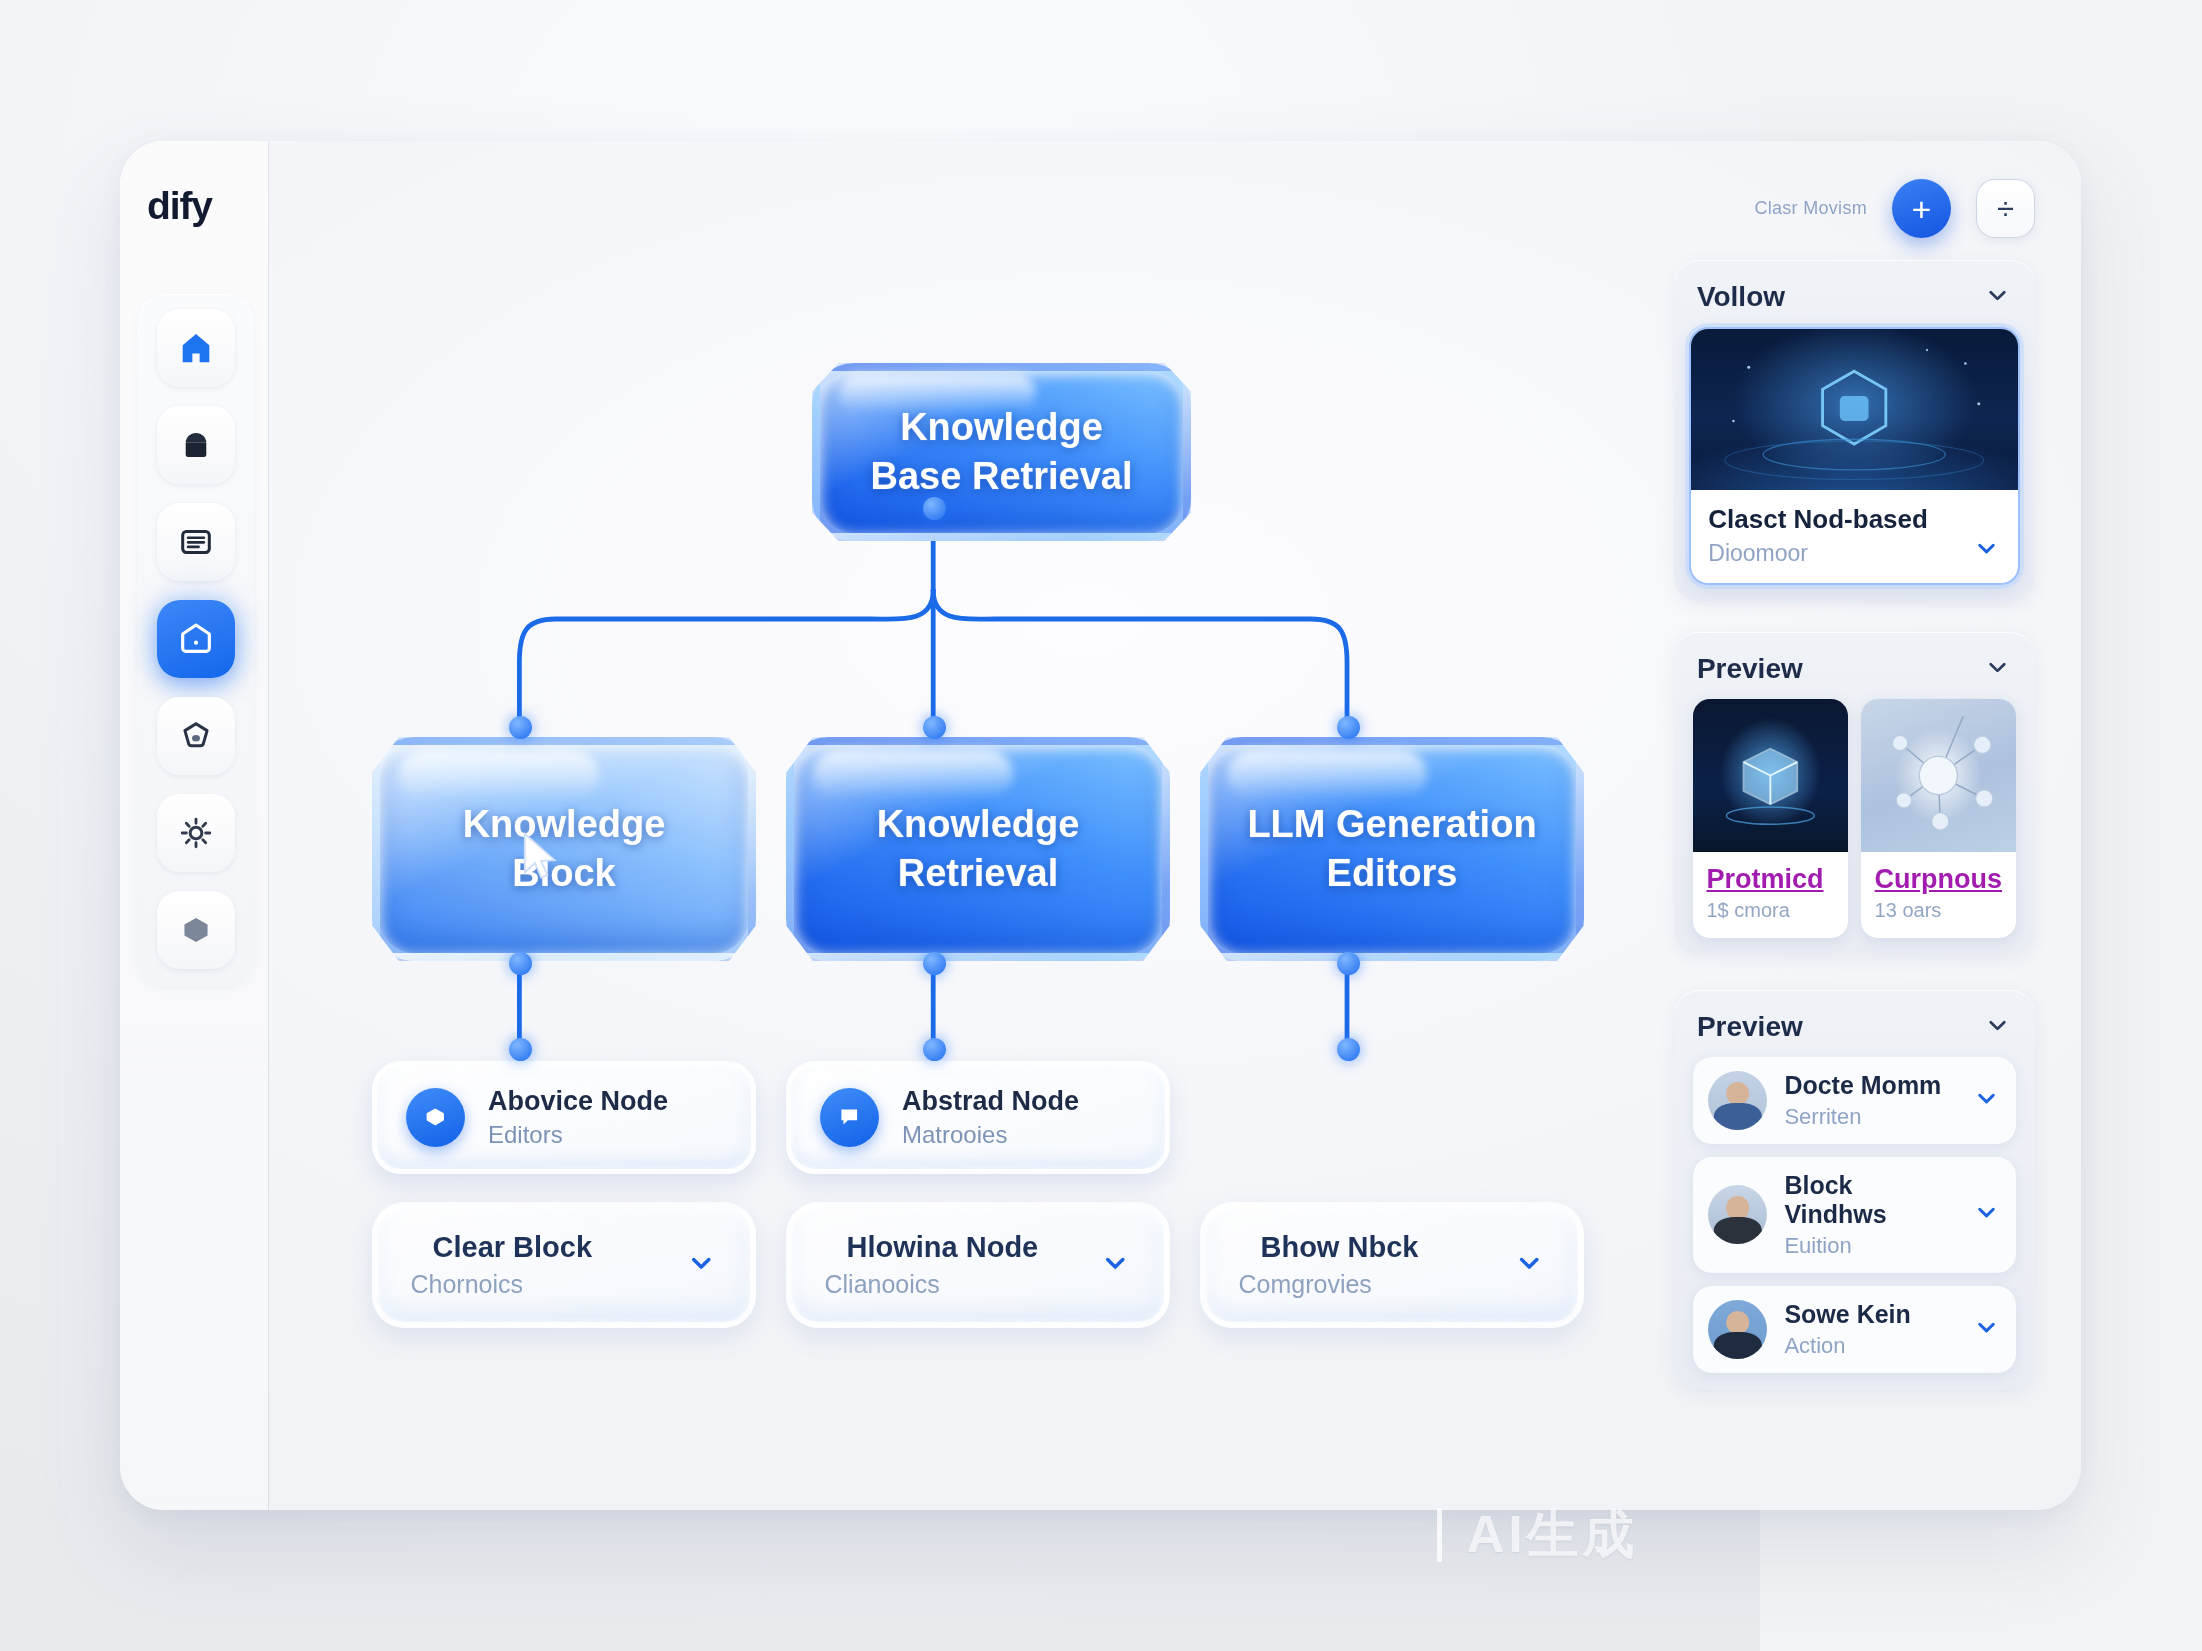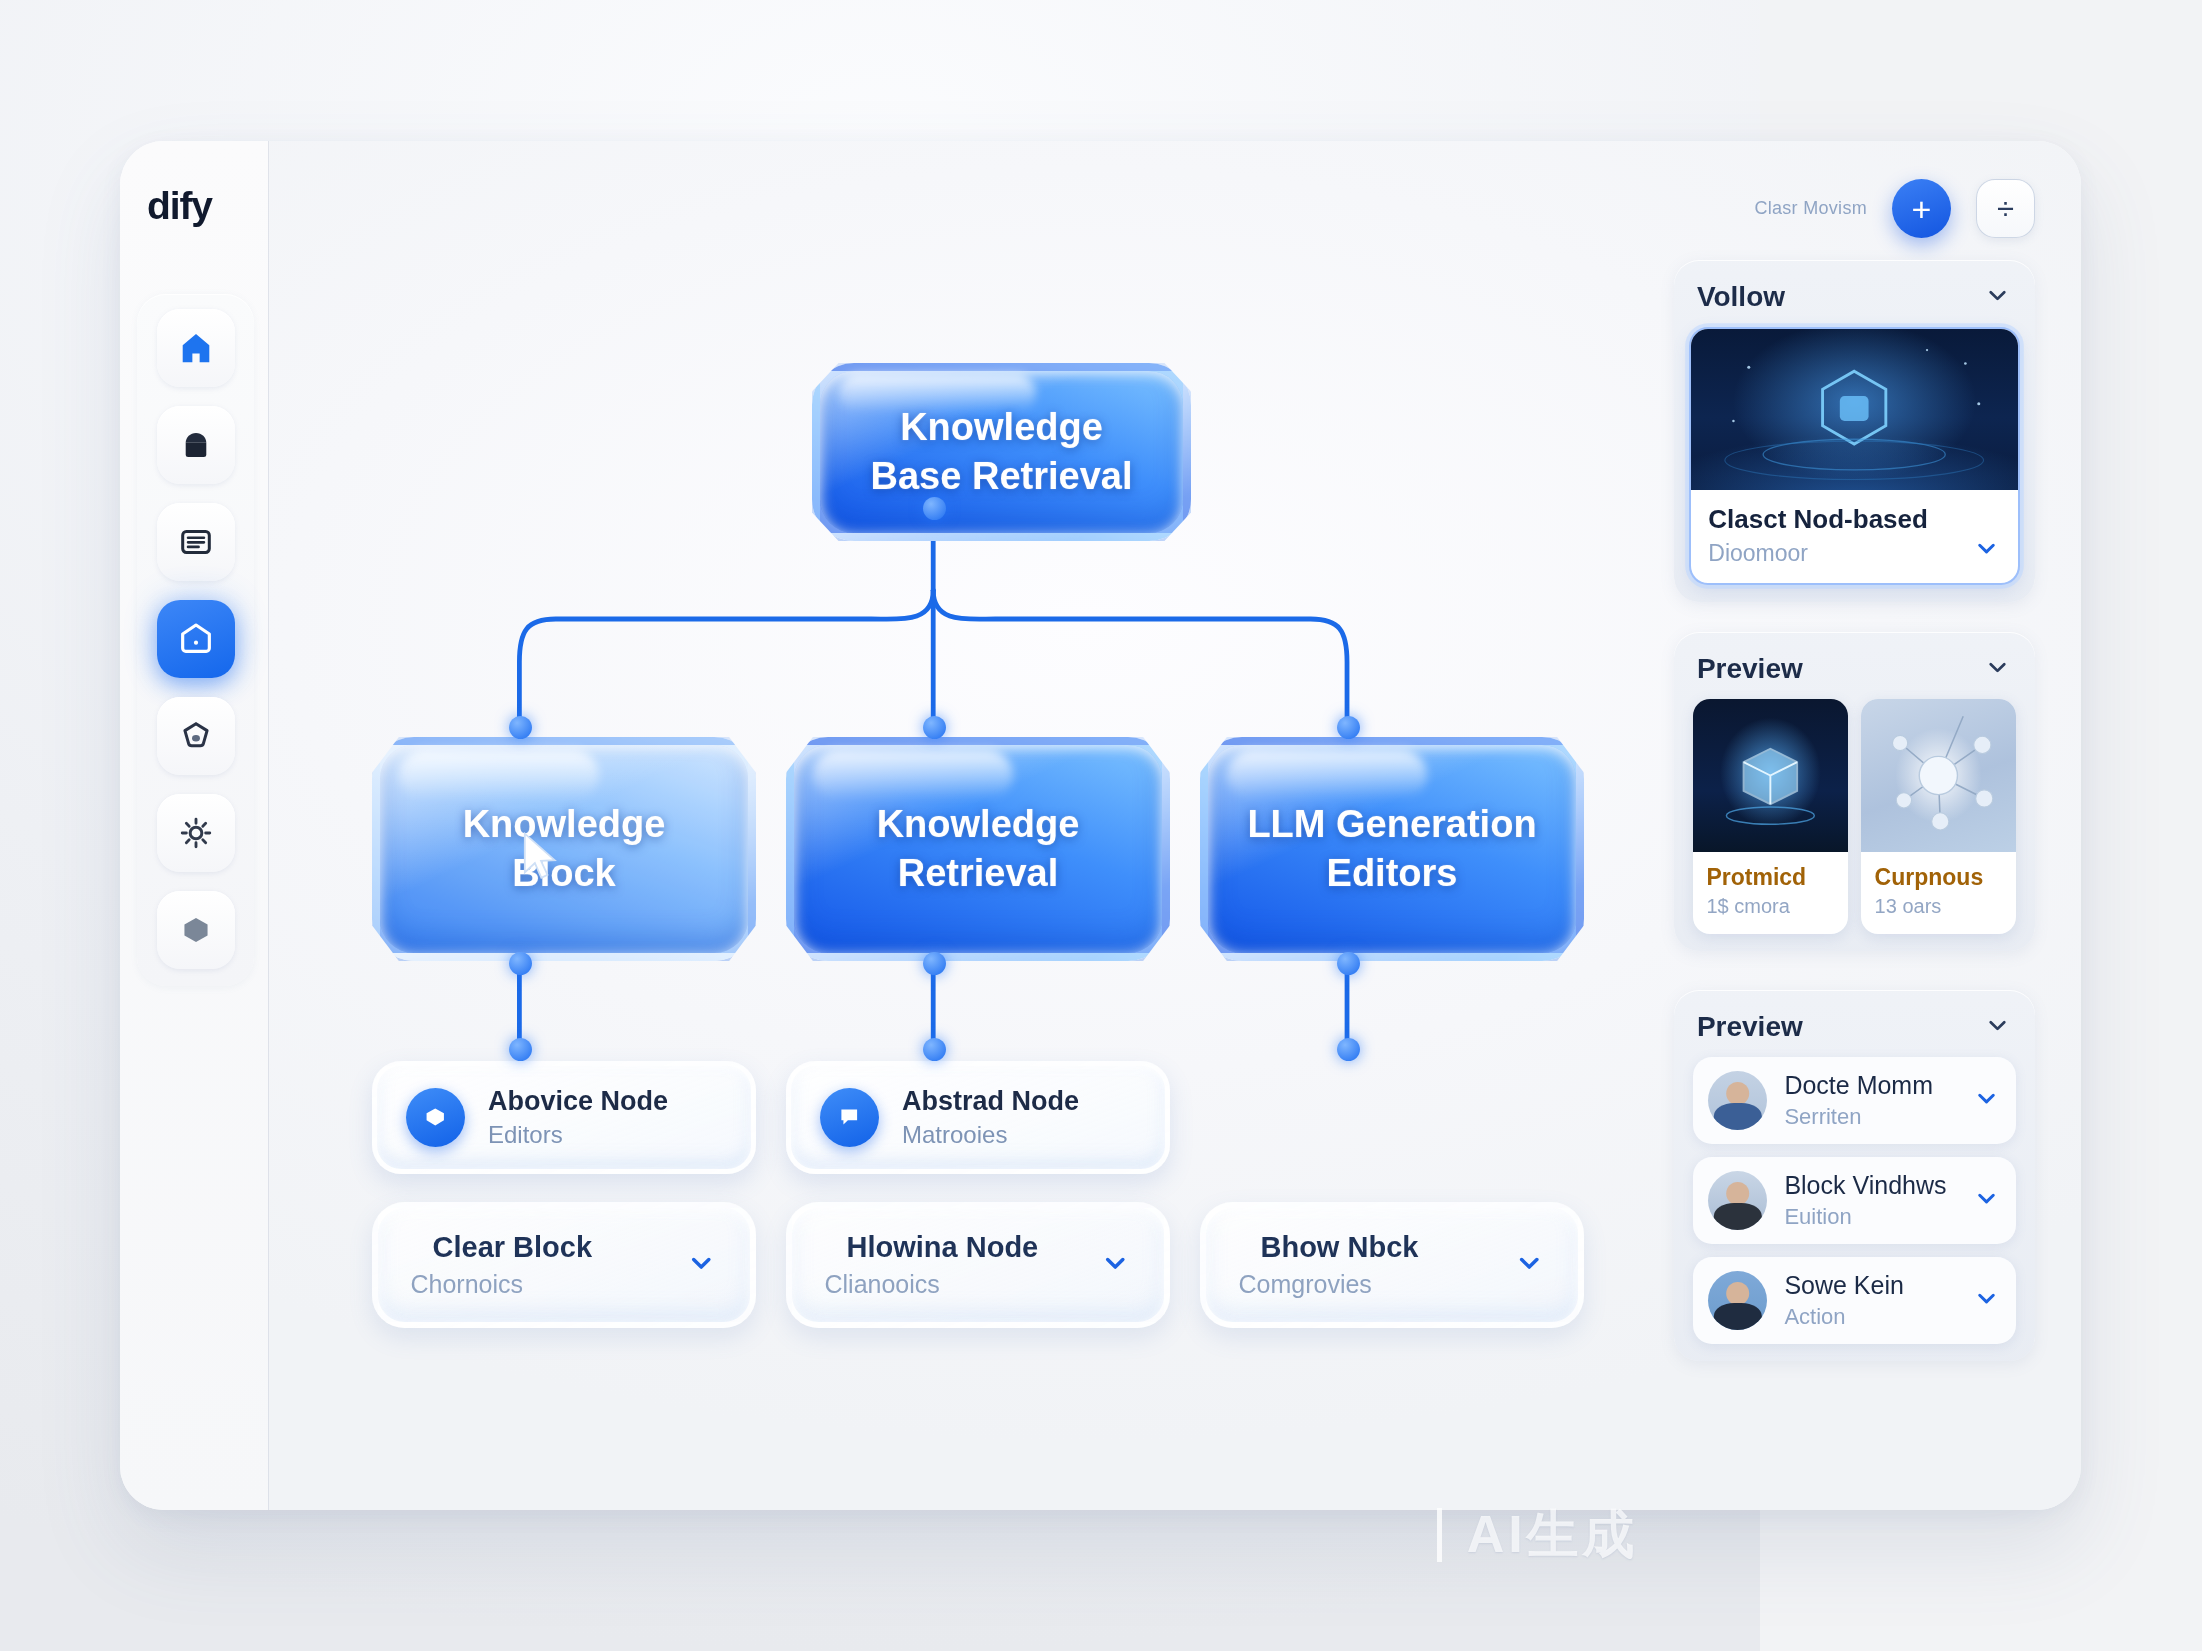--- a/index.html
+++ b/index.html
@@ -236,21 +236,21 @@
     background:
       radial-gradient(50% 55% at 50% 48%, rgba(90,180,255,.75) 0%, rgba(10,35,85,0) 65%),
       linear-gradient(180deg, #0a1730 0%, #0c2149 60%, #081629 100%);
   }
   .thumb .img.light {
     background:
       radial-gradient(45% 50% at 50% 50%, rgba(255,255,255,.95) 0%, rgba(200,218,240,0) 62%),
       linear-gradient(160deg, #c8d6e8 0%, #aec2dd 55%, #bcd0e6 100%);
   }
   .thumb .cap { padding: 11.5px 13.4px 15.3px; }
-  .thumb .c1 { font-size: 23px; font-weight: 600; color: #a16207; }
+  .thumb .c1 { font-size: 27px; font-weight: 600; color: #a21caf; text-decoration: underline; }
   .thumb .c2 { font-size: 20px; color: #93a6c4; margin-top: 4.8px; }
 
   .plist { display: flex; flex-direction: column; gap: 13.4px; padding: 0 3.8px; }
   .prow {
     display: flex; align-items: center; gap: 17px;
     padding: 13.4px 15.3px;
     border-radius: 19px; background: #fbfcfe;
     box-shadow: 0 2.9px 11.5px rgba(95,125,180,.12);
     cursor: pointer;
   }
@@ -268,21 +268,21 @@
   }
   .avatar .body {
     position: absolute; left: 50%; bottom: -6%;
     width: 82%; height: 52%; transform: translateX(-50%);
     border-radius: 42% 42% 0 0;
   }
   .avatar.a1 .body { background: #3b5f96; }
   .avatar.a2 .body { background: #2b323c; }
   .avatar.a3 .body { background: #1f2c40; }
   .prow .ptexts { flex: 1; display: flex; flex-direction: column; gap: 4.8px; }
-  .prow .p1 { font-size: 25px; font-weight: 400; color: #1b2a46; }
+  .prow .p1 { font-size: 25px; font-weight: 700; color: #1b2a46; }
   .prow .p2 { font-size: 22px; color: #8fa4c4; }
 
   
   .cursor { position: absolute; z-index: 40; pointer-events: none; }
 
   .watermark {
     position: absolute; right: 122px; bottom: 82px;
     font-size: 52px; font-weight: 700; letter-spacing: 3.8px;
     color: rgba(255,255,255,.72);
     text-shadow: 0 1px 1.9px rgba(150,165,195,.28);

